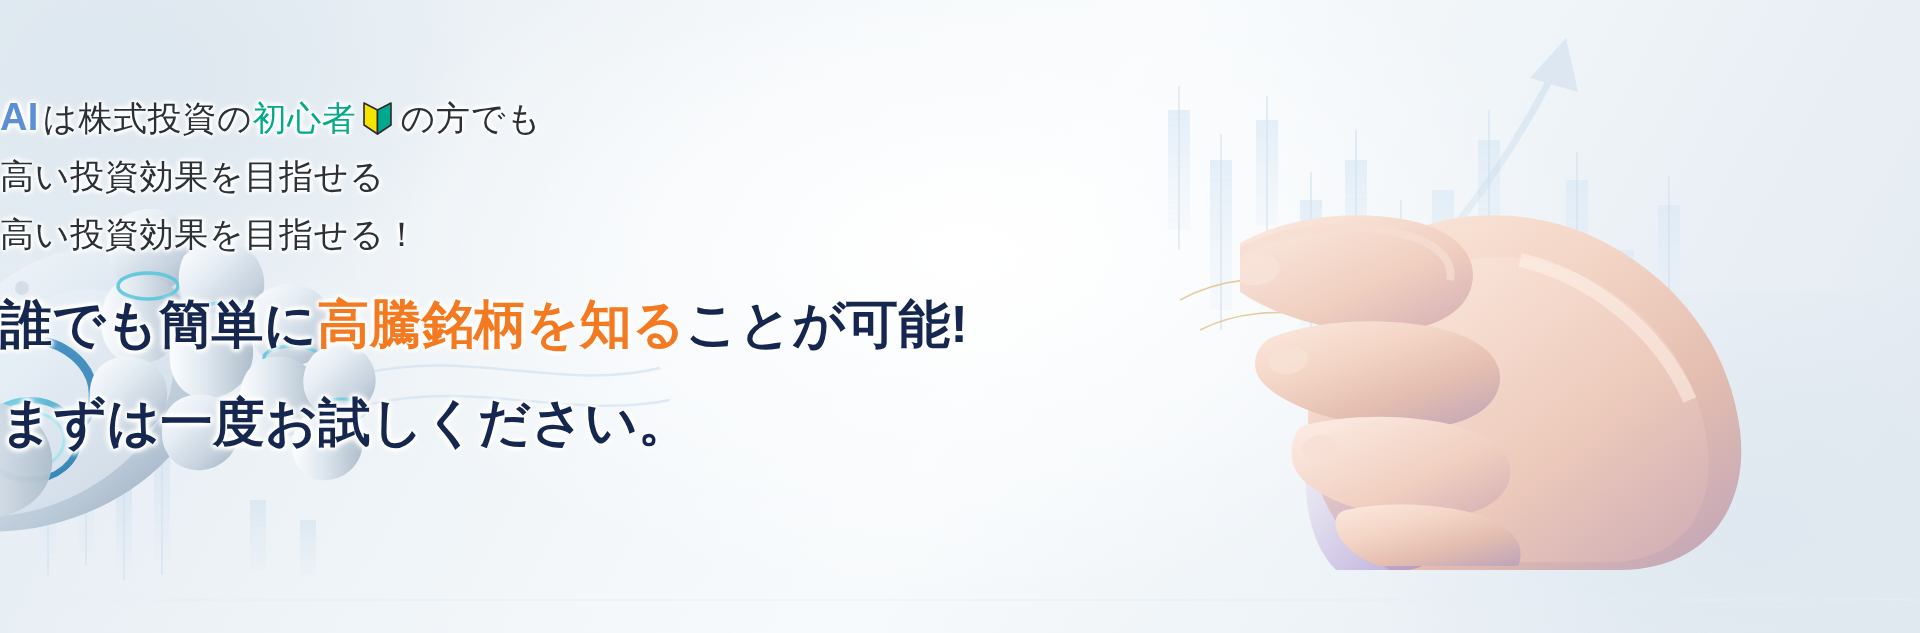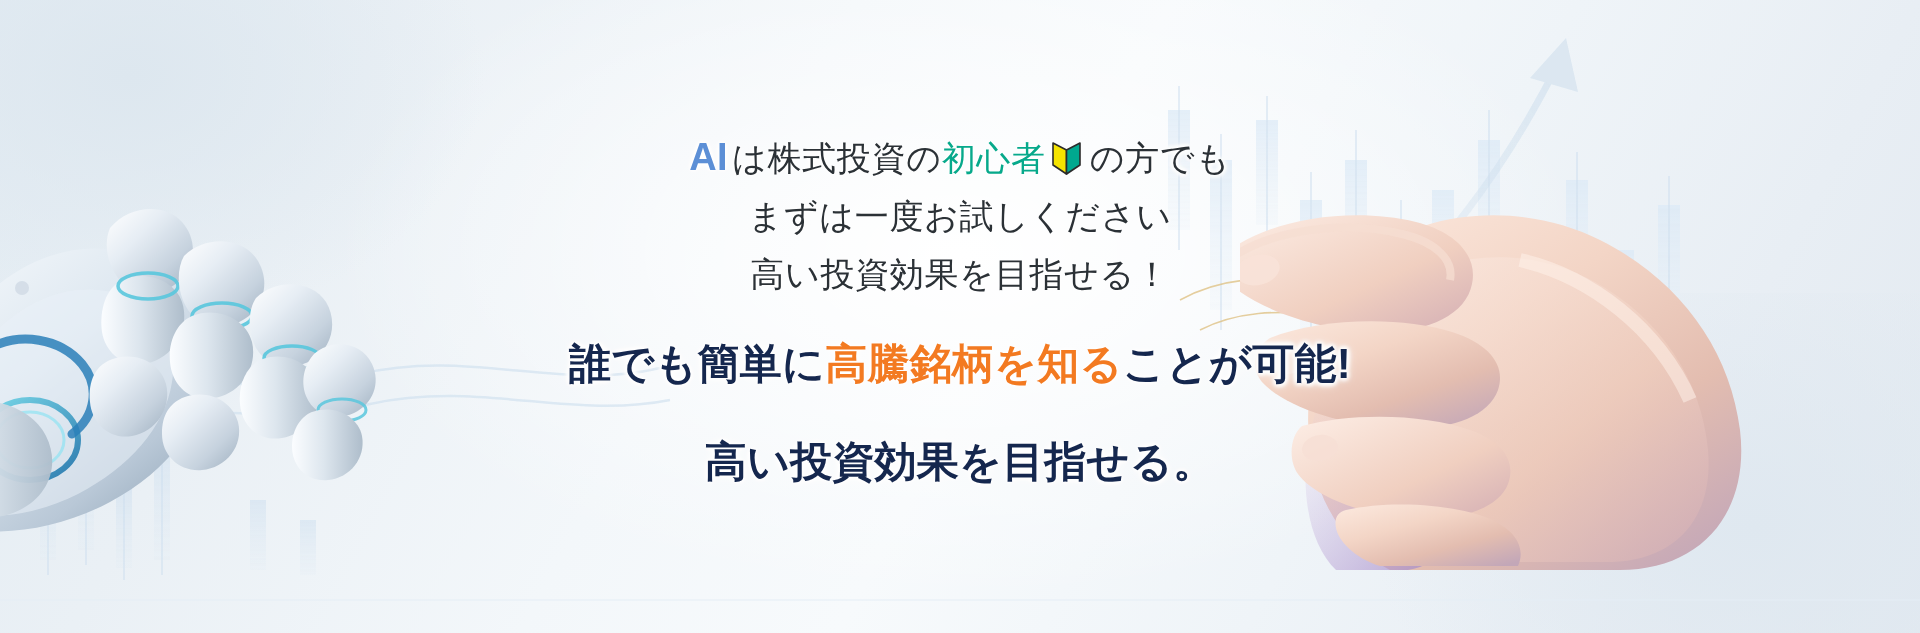--- a/index.html
+++ b/index.html
@@ -41,23 +41,21 @@
   .human-hand { position: absolute; right: 120px; top: 70px; width: 560px; height: 500px; }
 
   
   .chart-deco { position: absolute; inset: 0; opacity: .85; }
 
   
   .copy {
     position: absolute;
     left: 0; right: 0;
     top: 88px;
-    text-align: center;
     z-index: 5;
-    margin-top: 40px;
   }
 
   .sub-line {
     font-size: 34px;
     line-height: 58px;
     font-weight: 500;
     color: #2b3136;
     letter-spacing: .02em;
     text-shadow:
        0 0 6px #ffffff, 0 0 6px #ffffff, 0 0 10px #ffffff,
@@ -76,21 +74,21 @@
 
   .badge-icon {
     display: inline-block;
     width: 33px; height: 35px;
     vertical-align: -6px;
     margin: 0 7px 0 4px;
   }
 
   .headline {
     margin-top: 24px;
-    font-size: 42px;
+    font-size: 52px;
     line-height: 74px;
     font-weight: 700;
     color: #15274E;
     letter-spacing: .005em;
     text-shadow:
        0 0 7px #ffffff, 0 0 7px #ffffff, 0 0 12px #ffffff,
        1px 0 5px #fff, -1px 0 5px #fff, 0 1px 5px #fff, 0 -1px 5px #fff;
     white-space: nowrap;
   }
   .orange { color: #F37A21; }
@@ -328,23 +326,23 @@
 
   <div class="copy">
 
     <div class="sub-line">
       <span class="ai-word">AI</span><span>は株式投資の</span><span class="teal">初心者</span><span class="badge-icon"><svg viewBox="0 0 33 35" width="33" height="35">
               <path d="M3,2 L16.5,9 L16.5,33 L3,24 Z" fill="#F5E400" stroke="#2b2b2b" stroke-width="1.6" stroke-linejoin="round"></path>
               <path d="M30,2 L16.5,9 L16.5,33 L30,24 Z" fill="#00A88F" stroke="#2b2b2b" stroke-width="1.6" stroke-linejoin="round"></path>
             </svg></span><span>の方でも</span>
     </div>
 
-    <div class="sub-line">まずは一度お試しください</div>
+    <div class="sub-line">高い投資効果を目指せる</div>
     <div class="sub-line">高い投資効果を目指せる！</div>
 
     <div class="headline">
       <span>誰でも簡単に</span><span class="orange">高騰銘柄を知る</span><span>ことが可能!</span>
     </div>
 
-    <div class="headline">高い投資効果を目指せる。</div>
+    <div class="headline">まずは一度お試しください。</div>
   </div>
 
 </div>
 
 </body></html>

